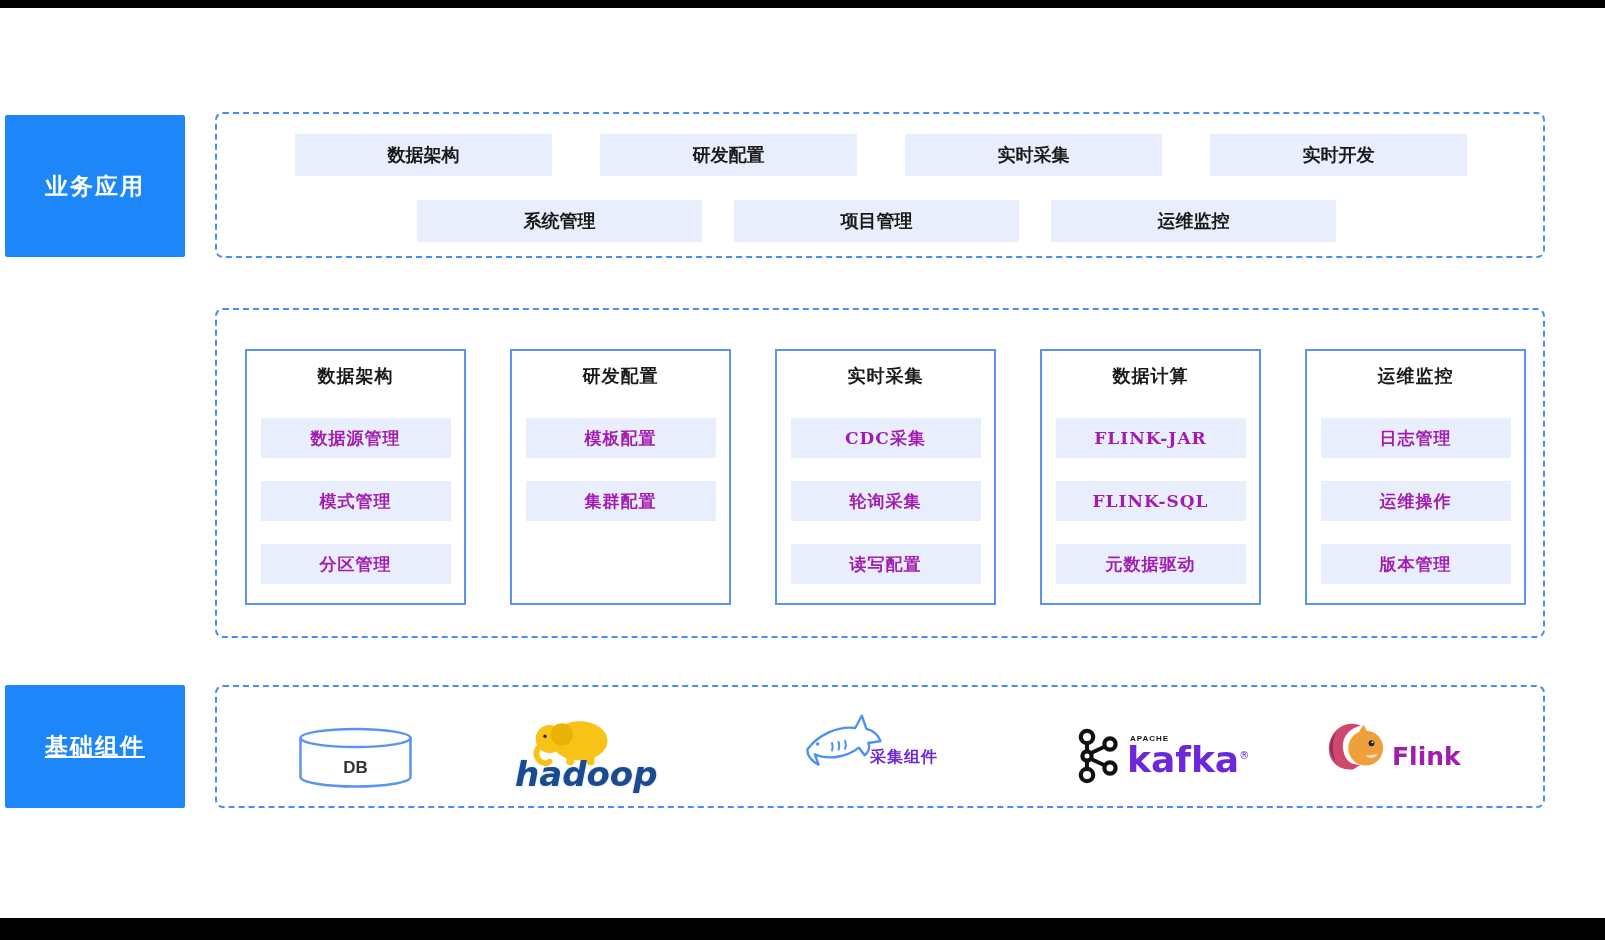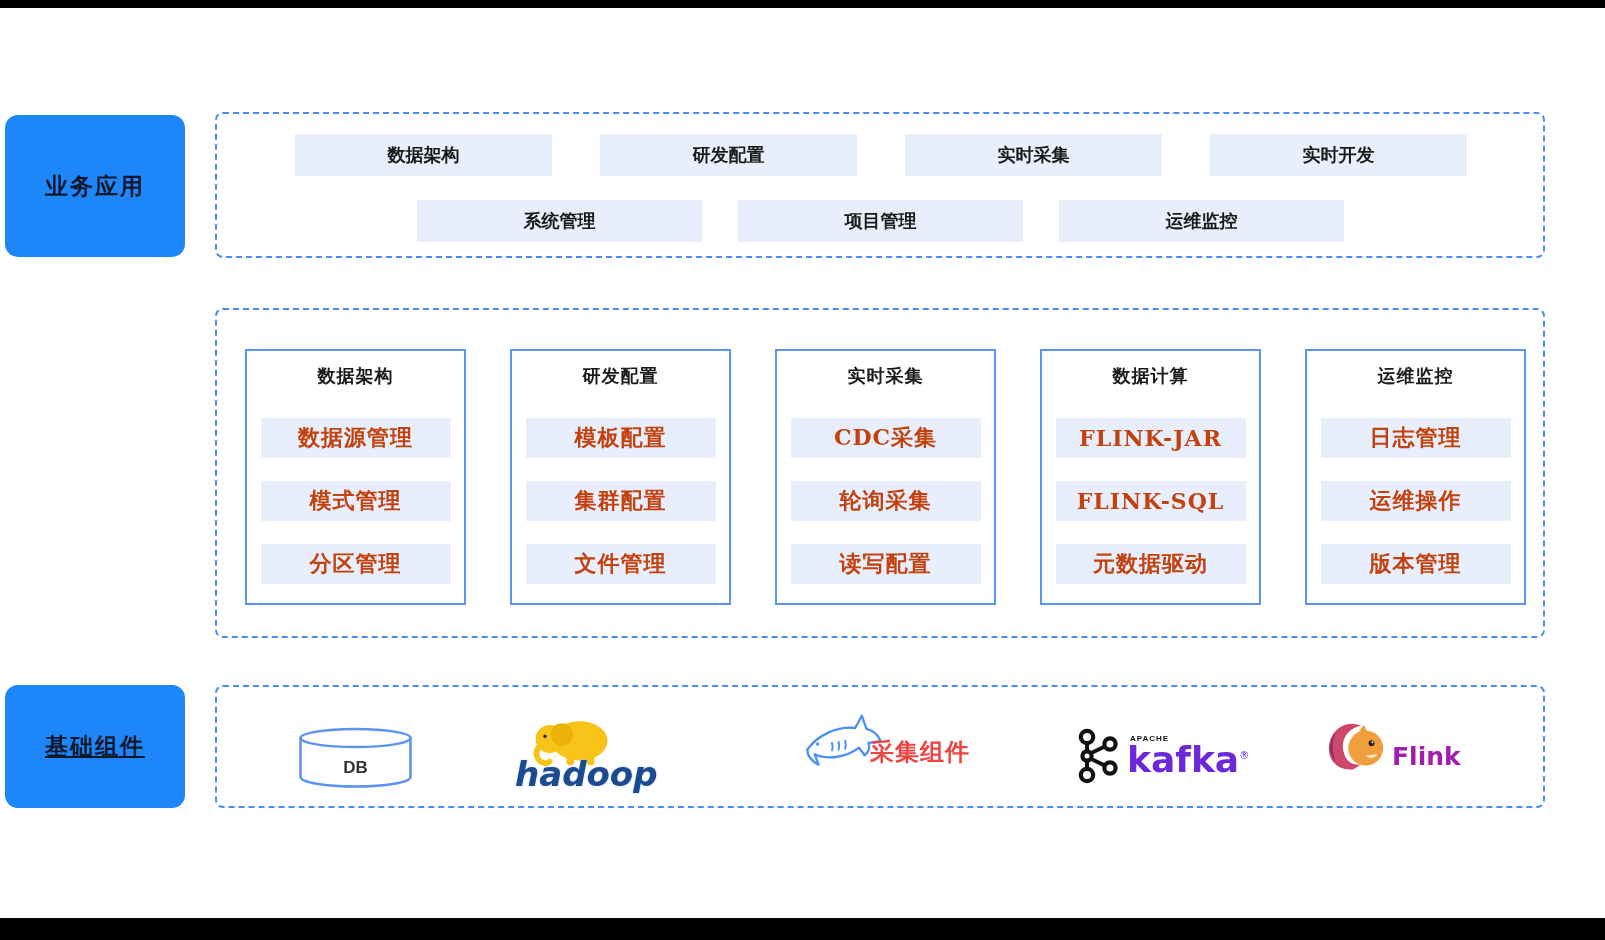--- a/index.html
+++ b/index.html
@@ -7,41 +7,41 @@
   .page {
     position:relative; width:1605px; height:940px; background:#ffffff;
     overflow:hidden; font-family:"Liberation Sans", sans-serif;
   }
   .bar { position:absolute; left:0; width:100%; background:#000; }
   .bar-top { top:0; height:8px; }
   .bar-bottom { bottom:0; height:22px; }
 
   
   .side-label {
-    position:absolute; left:5px; width:180px; background:#1d86f8; border-radius:13px;
+    position:absolute; left:5px; width:180px; background:#1d86f8; border-radius:2px;
     display:flex; align-items:center; justify-content:center;
-    color:#0f172a; font-size:23px; font-weight:bold; letter-spacing:2px;
+    color:#ffffff; font-size:23px; font-weight:bold; letter-spacing:2px;
   }
   .side-business { top:115px; height:142px; }
   .side-modules  { top:348px; height:252px; }
   .side-foundation { top:685px; height:123px;text-decoration:underline; }
 
   
   .dashed-box {
     position:absolute; left:215px; width:1330px;
     border:2px dashed #4a8cf5; border-radius:8px; background:#fff;
   }
   .box-business { top:112px; height:146px; }
   .box-modules  { top:308px; height:330px; }
   .box-foundation { top:685px; height:123px; }
 
   
   .biz-row { position:absolute; display:flex; justify-content:space-between; }
   .biz-row-1 { left:78px;  right:76px;  top:20px; }
-  .biz-row-2 { left:200px; right:199px; top:86px;border-radius:20px; }
+  .biz-row-2 { left:200px; right:207px; top:86px;border-radius:20px; }
   .biz-item {
     height:42px; background:#e8eefb; display:flex; align-items:center; justify-content:center;
     font-size:18px; font-weight:bold; color:#1a1a1a;
     font-family:"Liberation Serif", serif;
   }
   .biz-row-1 .biz-item { width:257px; }
   .biz-row-2 .biz-item { width:285px; }
 
   
   .columns {
@@ -49,38 +49,38 @@
     display:flex; justify-content:space-between;
   }
   .module-col { width:221px; height:256px; border:2px solid #5b93f0; background:#fff; }
   .module-header {
     text-align:center; margin-top:13px; font-size:18px; font-weight:bold; color:#1a1a1a;
     font-family:"Liberation Serif", serif; letter-spacing:1px;
   }
   .module-item {
     width:190px; height:40px; margin:23px auto 0; background:#e8eefb;
     display:flex; align-items:center; justify-content:center;
-    color:#c2410c; font-weight:bold; font-size:22px;
+    color:#a21caf; font-weight:bold; font-size:17px;
     font-family:"DejaVu Serif", serif; letter-spacing:1px;
   }
   .module-col .module-item.first { margin-top:30px; }
 
   
   .logo { position:absolute; display:flex; align-items:center; }
   .logo-db { left:80px; top:40px; }
   .logo-hadoop { left:298px; top:24px; flex-direction:column; align-items:flex-start; }
   .hadoop-text {
     font-family:"DejaVu Sans", sans-serif; font-weight:bold; font-style:italic;
     font-size:34px; color:#1b4a8f; line-height:1; margin-top:-10px;
     text-shadow:0 0 2px #a8c9ef;
     text-align:right;
   }
   .logo-collector { left:585px; top:25px; align-items:flex-end; }
   .collector-text {
-    font-size:24px; font-weight:bold; color:#ef4444; margin-left:-14px; margin-bottom:6px;
+    font-size:16px; font-weight:bold; color:#6d28d9; margin-left:-14px; margin-bottom:6px;
     font-family:"Liberation Sans", sans-serif; letter-spacing:1px;
   }
   .logo-kafka { left:858px; top:41px; }
   .kafka-textblock { margin-left:6px; display:flex; flex-direction:column; }
   .kafka-apache { font-size:8px; letter-spacing:1px; color:#111; margin-left:3px; font-weight:bold; }
   .kafka-word {
     font-family:"DejaVu Sans", sans-serif; font-weight:bold; font-size:36px;
     color:#6d28d9; line-height:0.95;
   }
   .kafka-reg { font-size:10px; vertical-align:super; font-weight:normal; }
@@ -127,21 +127,20 @@
         <div class="module-header">数据架构</div>
         <div class="module-item first">数据源管理</div>
         <div class="module-item">模式管理</div>
         <div class="module-item">分区管理</div>
       </div>
 
       <div class="module-col">
         <div class="module-header">研发配置</div>
         <div class="module-item first">模板配置</div>
         <div class="module-item">集群配置</div>
-        <div class="module-item">文件管理</div>
       </div>
 
       <div class="module-col">
         <div class="module-header">实时采集</div>
         <div class="module-item first">CDC采集</div>
         <div class="module-item">轮询采集</div>
         <div class="module-item">读写配置</div>
       </div>
 
       <div class="module-col">

